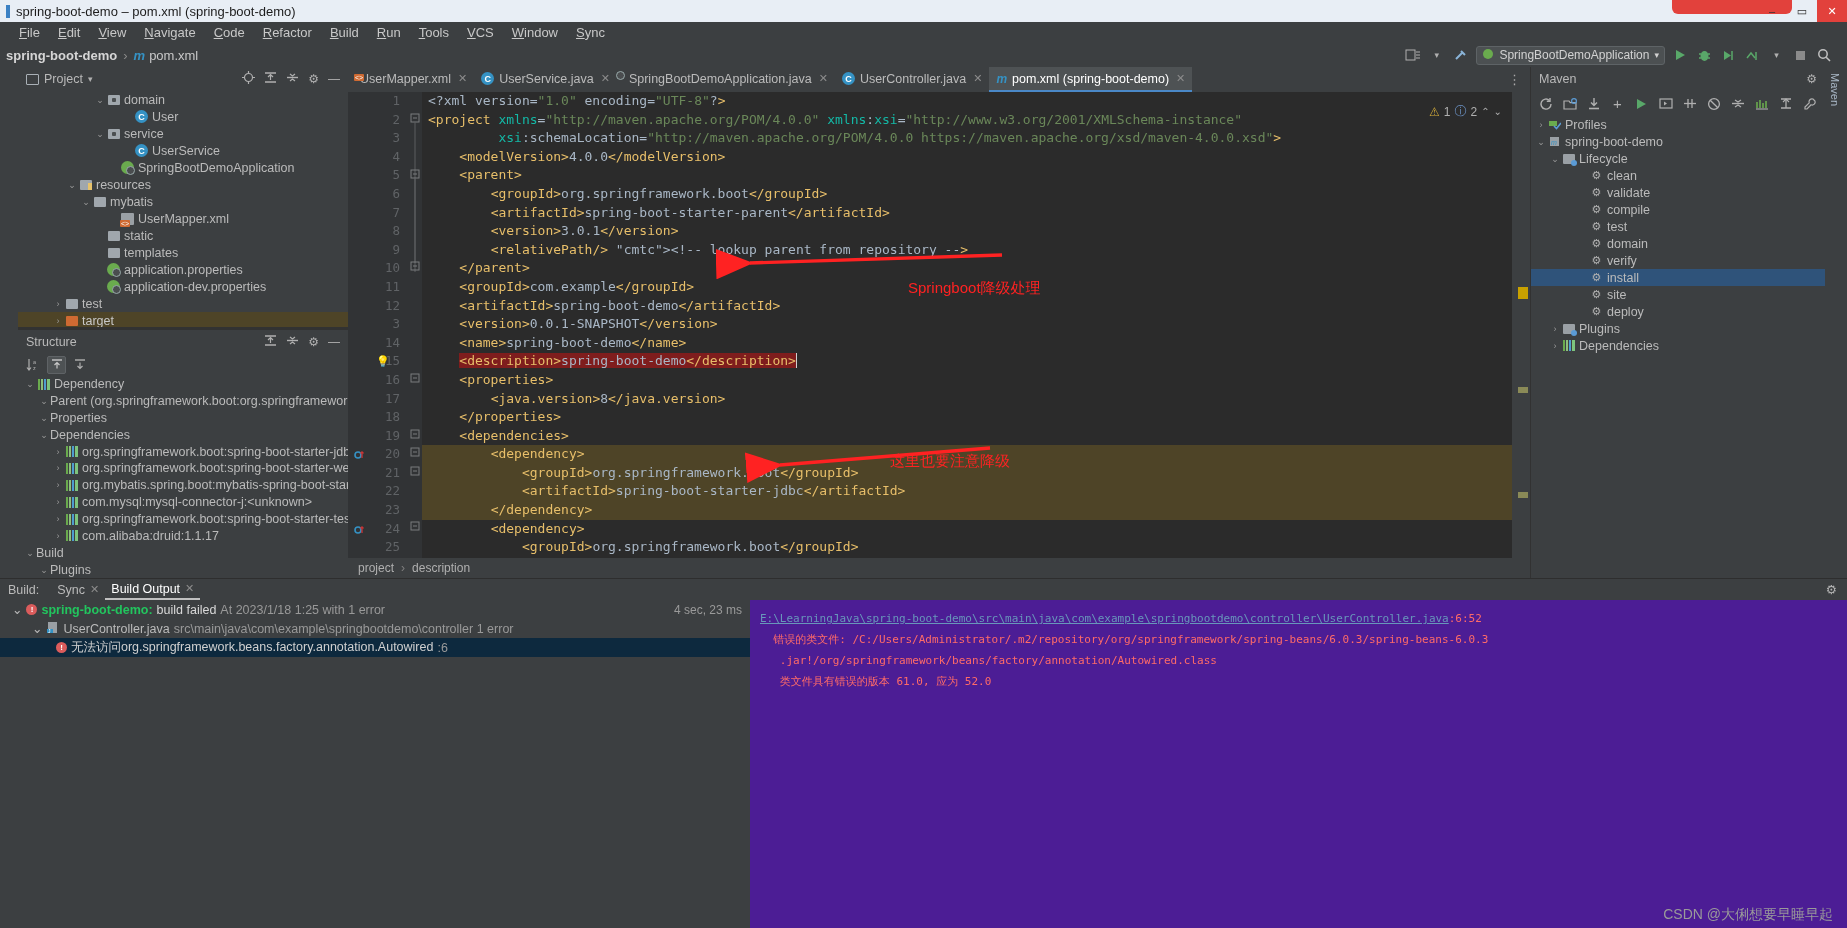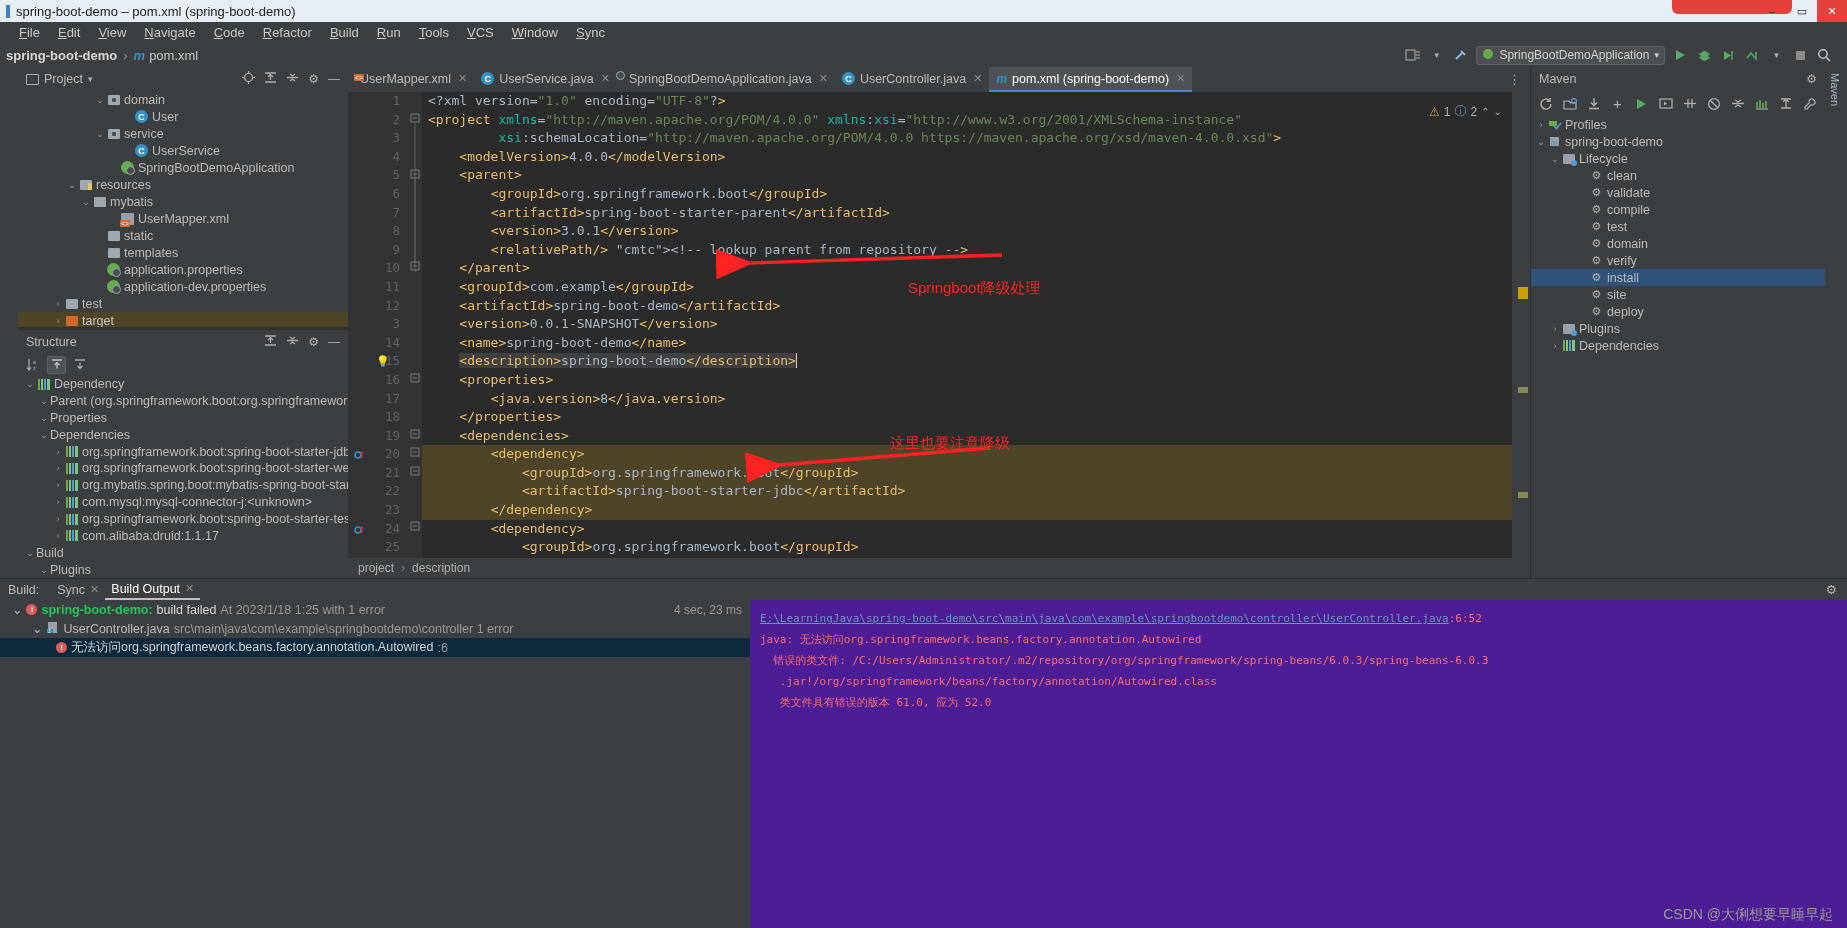--- a/index.html
+++ b/index.html
@@ -95,21 +95,21 @@
   .gutter { width:60px; flex:0 0 60px; background:#313335; position:relative; }
   .gutter .ln { height:18.6px; text-align:right; padding-right:8px; color:#606366; font-family:"DejaVu Sans Mono", monospace; font-size:12.5px; line-height:18.6px;}
   .foldcol { width:14px; flex:0 0 14px; background:#313335; }
   .code { flex:1 1 auto; position:relative; overflow:hidden; background:#2b2b2b;
           font-family:"DejaVu Sans Mono", monospace; font-size:13px; line-height:18.6px; white-space:pre; }
   .code .cl { height:18.6px; padding-left:6px; color:#a9b7c6;}
   .tagc { color:#e8bf6a; }
   .nsc { color:#14b8a6;}
   .strc { color:#6a8759;}
   .txtc { color:#a9b7c6;}
-  .descr-hl { background:#404040; }
+  .descr-hl { background:#7f1d1d; }
 
   .rightgutter { width:18px; flex:0 0 18px; background:#3c3f41; position:relative;}
   .errstripe { position:absolute; right:2px; width:10px; height:12px; }
 
   .breadcrumbbar { height:20px; background:#3c3f41; display:flex; align-items:center; padding-left:10px; font-size:12px; color:#b0b0b0; gap:7px; flex:0 0 20px;}
 
   
   .mavencol { width:295px; flex:0 0 295px; background:#3c3f41; display:flex; flex-direction:column; border-left:1px solid #323232;}
   .mvtoolbar { height:25px; display:flex; align-items:center; gap:9px; padding:0 7px; flex:0 0 25px;}
   .mvtoolbar .mi { width:15px; height:15px; display:flex; align-items:center; justify-content:center; color:#b2b2b2; font-size:12px;}
@@ -870,41 +870,40 @@
             </span>
             <span style="color: rgb(208, 208, 208);">无法访问org.springframework.beans.factory.annotation.Autowired</span>
             <span class="dim"> :6</span>
           </div>
         </div>
       <div class="buildconsole">
         <div>
           <span class="lnk">E:\LearningJava\spring-boot-demo\src\main\java\com\example\springbootdemo\controller\UserController.java</span><span class="lnum">:6:52</span>
         </div>
         <div id="console-lines">
-            <div style="white-space: pre;">java: 无法访问org.springframework.beans.factory.annotation.Autowired</div>
             <div style="white-space: pre;">  错误的类文件: /C:/Users/Administrator/.m2/repository/org/springframework/spring-beans/6.0.3/spring-beans-6.0.3</div>
             <div style="white-space: pre;">   .jar!/org/springframework/beans/factory/annotation/Autowired.class</div>
             <div style="white-space: pre;">   类文件具有错误的版本 61.0, 应为 52.0</div>
           </div>
       </div>
     </div>
     <div class="watermark">CSDN @大俐想要早睡早起</div>
   </div>
 
   <svg class="arrowlayer" width="1847" height="928">
     <defs>
       <marker id="ah" markerWidth="11" markerHeight="9" refX="1" refY="4.5" orient="auto">
         <polygon points="11,0 0,4.5 11,9" fill="#f22"></polygon>
       </marker>
     </defs>
     <line x1="1002" y1="255" x2="750" y2="263" stroke="#f22" stroke-width="3.4" marker-end="url(#ah)"></line>
     <line x1="990" y1="448" x2="780" y2="465" stroke="#f22" stroke-width="3.4" marker-end="url(#ah)"></line>
   </svg>
   <div class="anno" style="left:908px; top:251px;margin-top:28px;">Springboot降级处理</div>
-  <div class="anno" style="left:890px; top:434px;">这里也要注意降级</div>
+  <div class="anno" style="left:890px; top:452px;">这里也要注意降级</div>
 
   <div style="position:absolute; right:345px; top:103px; display:flex; align-items:center; gap:4px; font-size:12px; color:#b0b0b0;">
     <span style="color:#d6ad3a;">⚠</span>
     <span>1</span>
     <span style="color:#6a8fc0;">ⓘ</span>
     <span>2</span>
     <span style="font-size:10px;">⌃</span>
     <span style="font-size:10px;">⌄</span>
   </div>
 

